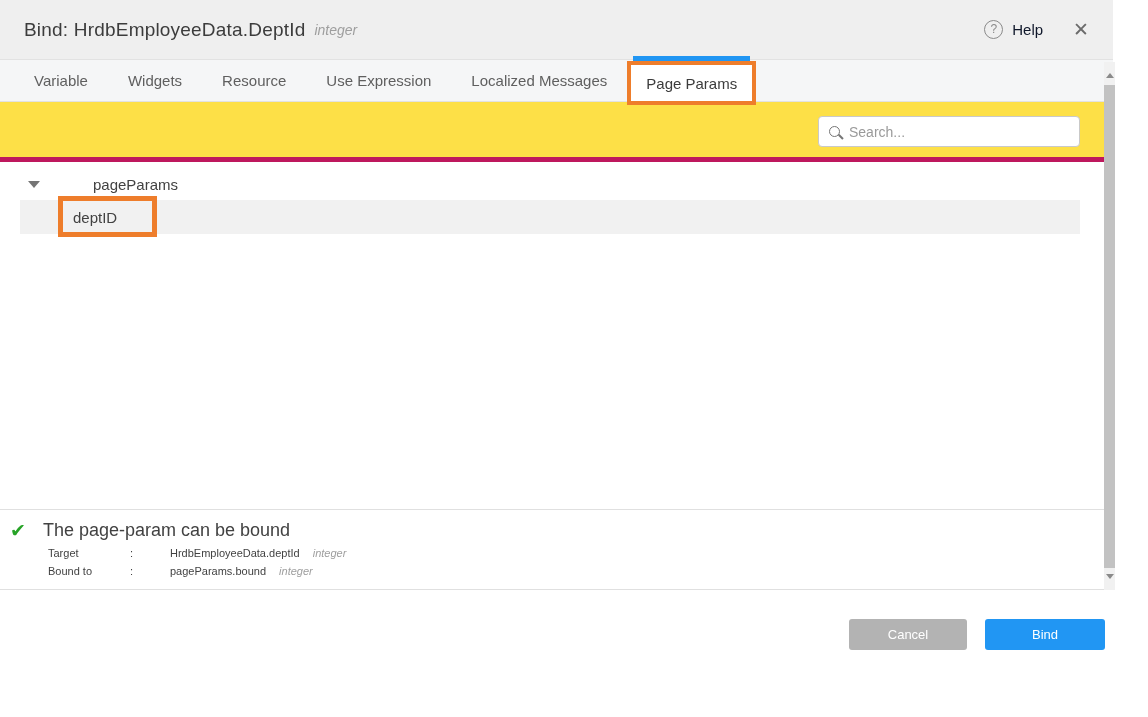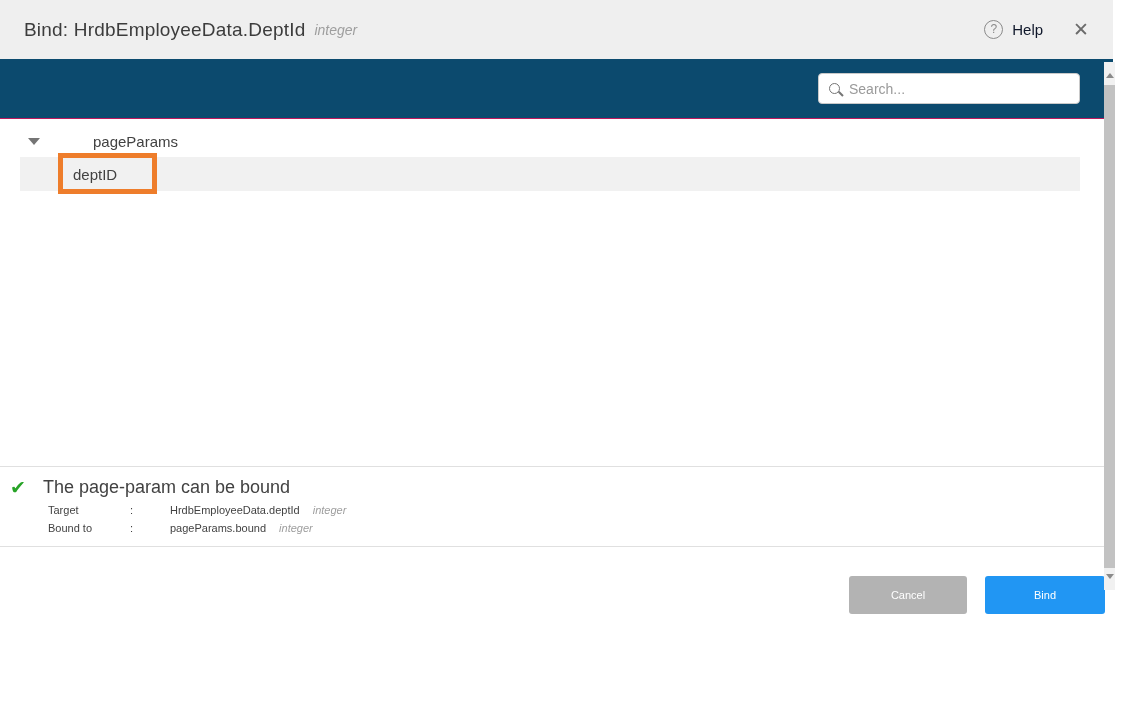--- a/index.html
+++ b/index.html
@@ -45,21 +45,21 @@
     position: relative; top: 1px; height: 44px; margin-bottom: -6px;
     background: #ffffff; border: 4px solid #ee7d2b;
     padding: 0 15px; color: #3c3c3c; z-index: 4;
   }
   .tab-active .indicator {
     position: absolute; top: -9px; left: 2px; right: 2px; height: 5px;
     background: #2196f3;
   }
 
   
-  .toolbar { height: 60px; position: relative; background: #0c4a6e; border-bottom: 1px solid #be185d; }
+  .toolbar { height: 60px; position: relative; background: #fde047; border-bottom: 5px solid #be185d; }
   .searchbox {
     position: absolute; top: 14px; right: 33px;
     width: 262px; height: 31px;
     border: 1px solid #c9c9c9; border-radius: 4px; background: #fff;
     display: flex; align-items: center; padding: 0 10px;
   }
   .search-icon {
     width: 11px; height: 11px; border: 1.6px solid #757575; border-radius: 50%;
     position: relative; flex: 0 0 auto;
   }
@@ -107,22 +107,22 @@
   }
   .status-value { display: inline; }
   .status-type { font-style: italic; color: #9e9e9e; margin-left: 10px; }
 
   
   .footer {
     background: #fff; padding: 29px 8px 0 0;
     display: flex; justify-content: flex-end; gap: 18px;
   }
   .btn {
-    height: 38px; border: none; border-radius: 3px;
-    font-size: 11px; color: #ffffff; cursor: pointer;
+    height: 31px; border: none; border-radius: 3px;
+    font-size: 13px; color: #ffffff; cursor: pointer;
     font-family: "Liberation Sans", sans-serif;
   }
   .btn-cancel { width: 118px; background: #b3b3b3; }
   .btn-bind { width: 120px; background: #2196f3; }
 
   
   .scrollbar {
     position: absolute; top: 62px; right: -2px; width: 11px; height: 528px;
     background: #f1f1f1; z-index: 5;
   }
@@ -149,20 +149,31 @@
     <span class="title">Bind: HrdbEmployeeData.DeptId</span>
     <span class="title-type">integer</span>
     <span class="header-spacer"></span>
     <span class="help-wrap">
       <span class="help-icon">?</span>
       <span class="help-label">Help</span>
     </span>
     <span class="close-icon">✕</span>
   </div>
 
+  <div class="tabbar">
+    <span class="tab">Variable</span>
+    <span class="tab">Widgets</span>
+    <span class="tab">Resource</span>
+    <span class="tab">Use Expression</span>
+    <span class="tab">Localized Messages</span>
+    <span class="tab tab-active">
+      <span class="indicator"></span>
+      <span>Page Params</span>
+    </span>
+  </div>
 
   <div class="toolbar">
     <div class="searchbox">
       <span class="search-icon"></span>
       <input type="text" placeholder="Search..." style="">
     </div>
   </div>
 
   <div class="tree">
     <div class="tree-root-row">

